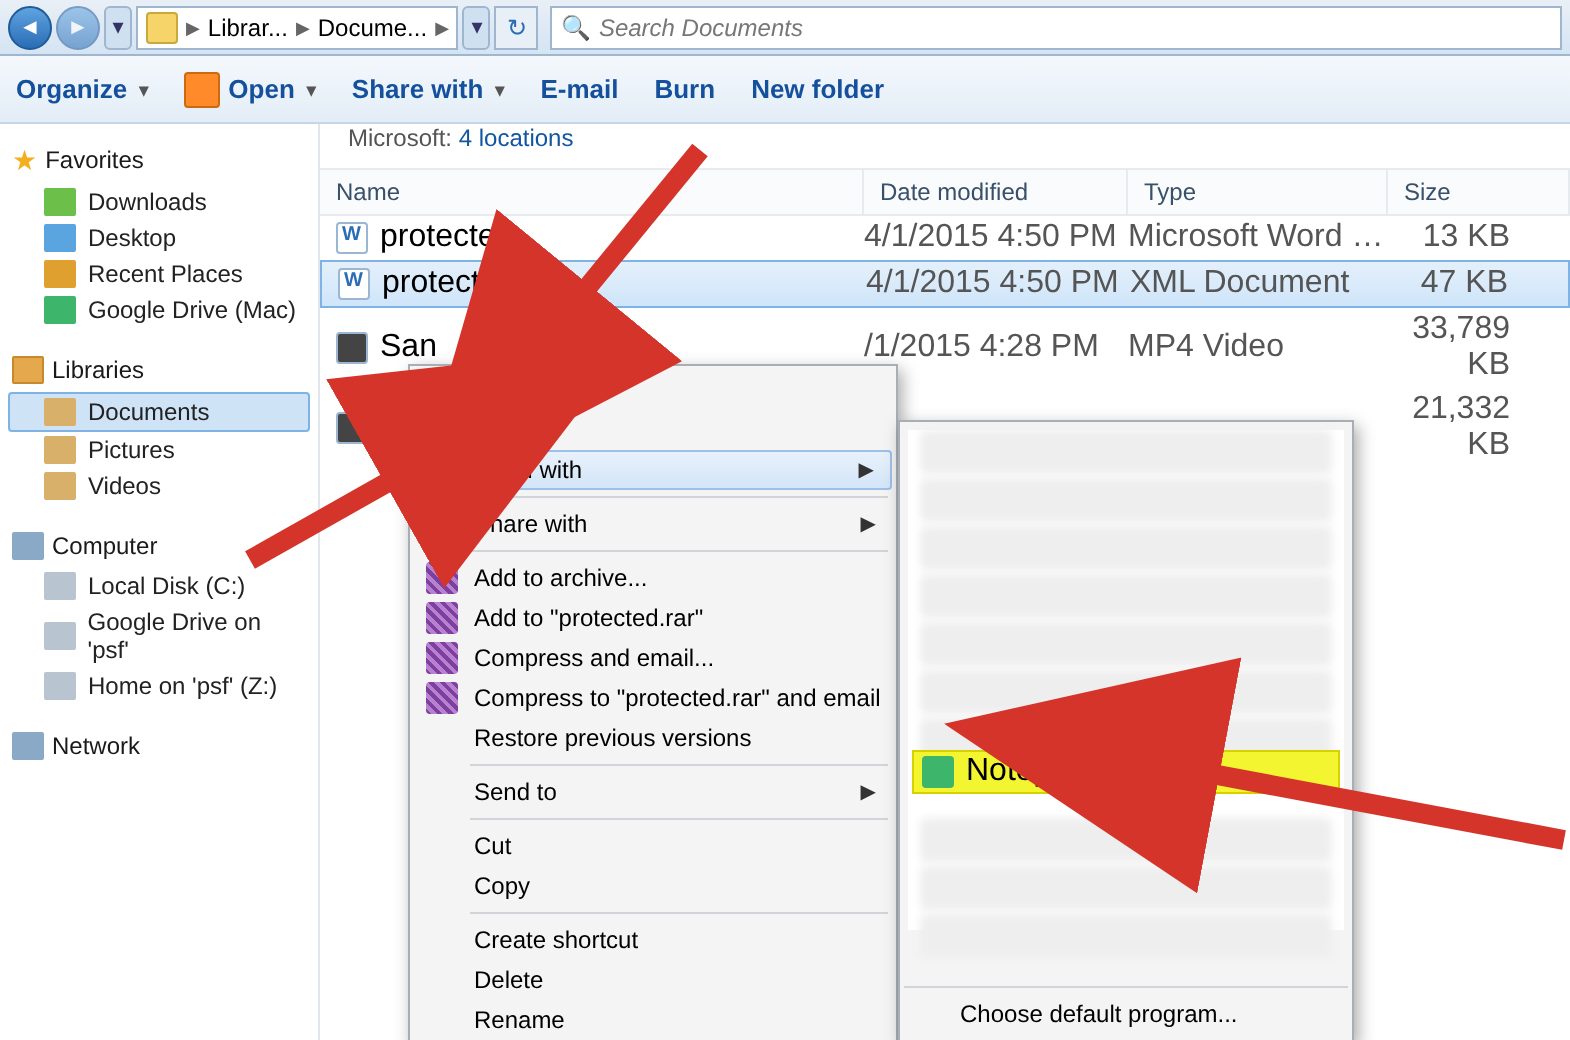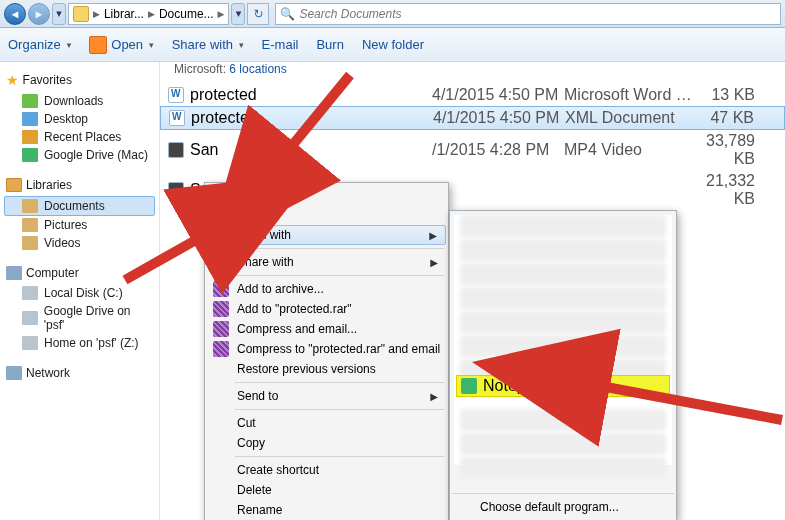--- a/index.html
+++ b/index.html
@@ -9,21 +9,21 @@
   .addrbar { height: 28px; background: linear-gradient(#e9eff6,#d5e4f3); border-bottom:1px solid #9fb6cf; display:flex; align-items:center; padding:0 4px; gap:2px;}
   .nav-btn { width:22px; height:22px; border-radius:50%; background:linear-gradient(#5fa3e0,#2a6db5); border:1px solid #1f5a99; display:flex; align-items:center; justify-content:center; color:#fff; font-size:11px;}
   .nav-btn.small{width:14px;height:22px;border-radius:3px;background:#cfe0f1;border:1px solid #9fb6cf;color:#336;}
   .crumbs { flex:0 0 auto; display:flex; align-items:center; background:#fff; border:1px solid #9fb6cf; height:22px; padding:0 4px; gap:4px; font-size:12px;}
   .crumb-sep{color:#666;font-size:9px;}
   .crumb-icon{width:16px;height:16px;background:#f6d46a;border:1px solid #c9a93a;border-radius:2px;}
   .search { flex:1; margin-left:4px; height:22px; border:1px solid #9fb6cf; background:#fff; display:flex; align-items:center; padding:0 4px; color:#777; font-style:italic; gap:4px;}
   .refresh{width:22px;height:22px;border:1px solid #9fb6cf;background:#e9eff6;display:flex;align-items:center;justify-content:center;color:#2a6db5;font-size:12px;}
 
   
-  .toolbar { height:34px; background:linear-gradient(#f4f8fc,#e3edf7); border-bottom:1px solid #c7d6e6; display:flex; align-items:center; padding:0 8px; gap:18px;}
+  .toolbar { height:34px; background:linear-gradient(#f4f8fc,#e3edf7); border-bottom:1px solid #c7d6e6; display:flex; align-items:center; padding:0 8px; gap:18px;font-weight:bold;}
   .tb-item{ color:#14509b; font-size:13px; display:flex; align-items:center; gap:4px;}
   .tb-dd::after{content:"▾"; font-size:9px; margin-left:2px; color:#555;}
   .tb-open{ color:#14509b;}
   .tb-open .ico{width:18px;height:18px;background:#ff8a2a;border:1px solid #cc6a10;border-radius:2px;}
 
   
   .main { display:flex; height:calc(520px - 28px - 34px); }
   .sidebar { width:160px; border-right:1px solid #e0e6ec; padding:6px 4px; overflow:hidden;}
   .sb-head { font-size:12px; color:#1a1a1a; display:flex; align-items:center; gap:4px; padding:4px 2px;}
   .sb-head.fav .star{color:#f2b01e;font-size:14px;}
@@ -172,21 +172,27 @@
     <div class="sb-spacer"></div>
     <div class="sb-head">
         <span class="sb-ico ico-net"></span>
         <span>Network</span>
       </div>
   </div>
 
   <div class="content">
     <div class="lib-sub">
       <span>Microsoft:</span>
-      <a href="#">6 locations</a>
+      <a href="#">4 locations</a>
+    </div>
+    <div class="cols">
+      <div class="col c-name">Name</div>
+      <div class="col c-date">Date modified</div>
+      <div class="col c-type">Type</div>
+      <div class="col c-size">Size</div>
     </div>
     <div class="rows">
       <div class="row">
         <div class="r-name">
             <span class="fico word"></span>
             <span>protected</span>
           </div>
         <div class="r-date">4/1/2015 4:50 PM</div>
         <div class="r-type">Microsoft Word Do...</div>
         <div class="r-size">13 KB</div>

